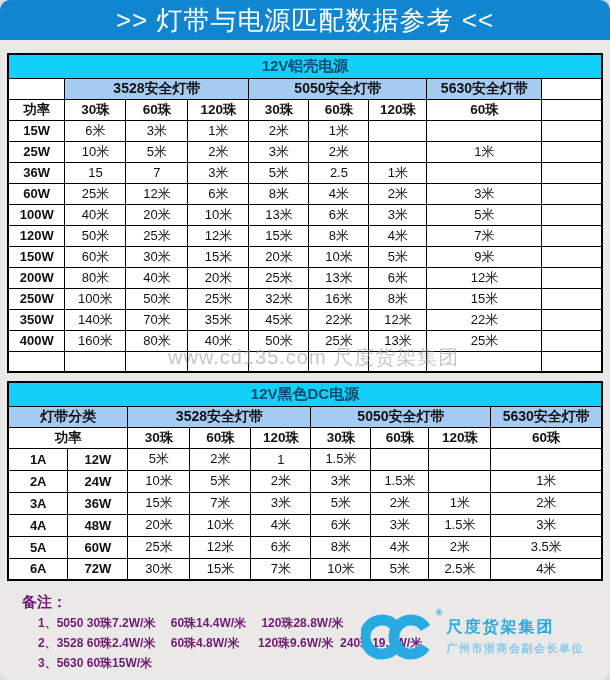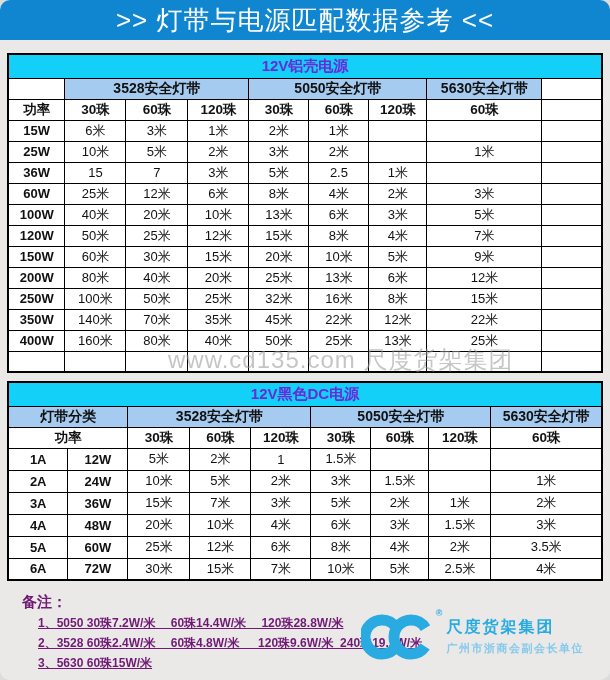--- a/index.html
+++ b/index.html
@@ -48,50 +48,49 @@
     height: 21px;
     overflow: hidden;
     white-space: nowrap;
   }
   #table2 tbody td { height: 22px; margin-top: 32px; }
   td.tbl-title {
     background: #12d0f7;
     font-weight: bold;
     font-size: 15px;
     height: 24px;
-    color: #6d28d9;
+    color: #0c4a6e;
   }
   td.group {
     background: #a6cbf0;
     font-weight: bold;
     font-size: 14px;
   }
   td.colhead { font-weight: bold; font-size: 13.5px; }
   td.rowhead { font-weight: bold; }
   
   .watermark {
     position: absolute;
     left: 168px; top: 344px;
-    font-size: 24px;
+    font-size: 20px;
     color: rgba(150,150,150,0.55);
     letter-spacing: 1px;
     white-space: nowrap;
     pointer-events: none;
   }
   
   .notes {
     margin: 12px 0 0 22px;
     color: #701a75;
   }
   .notes .label { font-size: 15px; font-weight: bold; }
   .notes .line {
     font-size: 12px; font-weight: bold;
     margin: 3px 0 0 16px;
     white-space: pre;
-    text-decoration: underline;
   }
   
   .logo {
     position: absolute;
     right: 26px; bottom: 18px;
     display: flex; align-items: center;
   }
   .logo-mark { position: relative; width: 78px; height: 52px; }
   .logo-reg {
     position: absolute; top: -2px; right: -4px;

